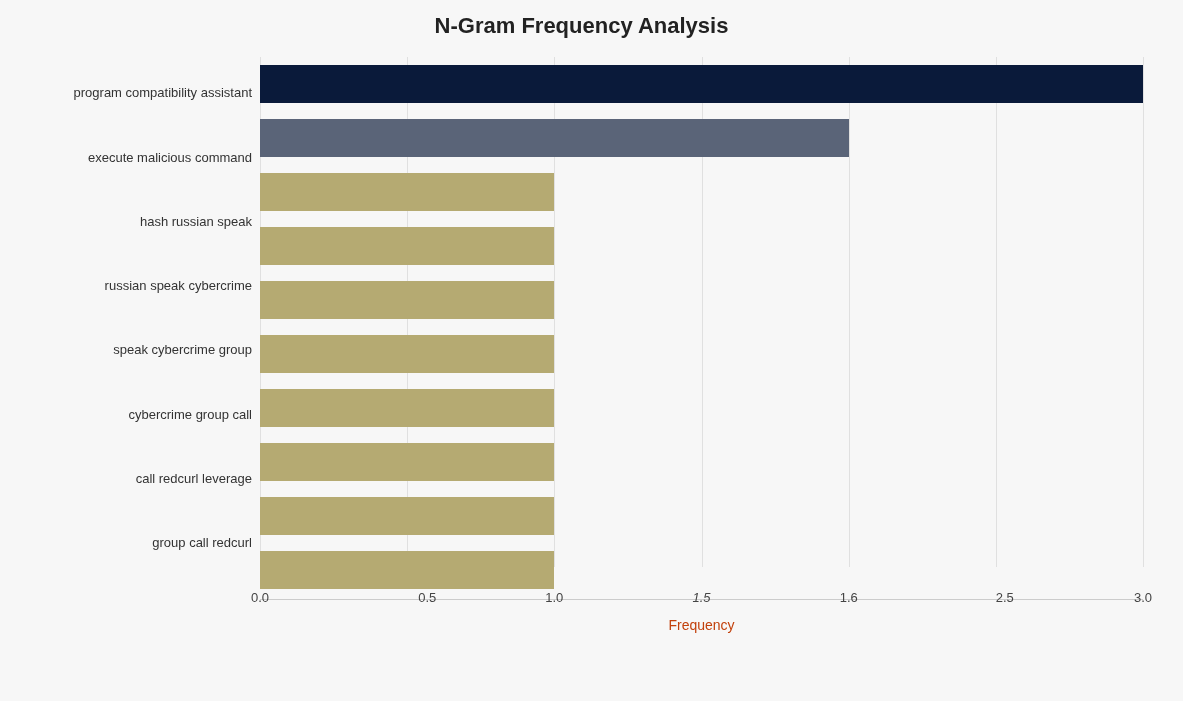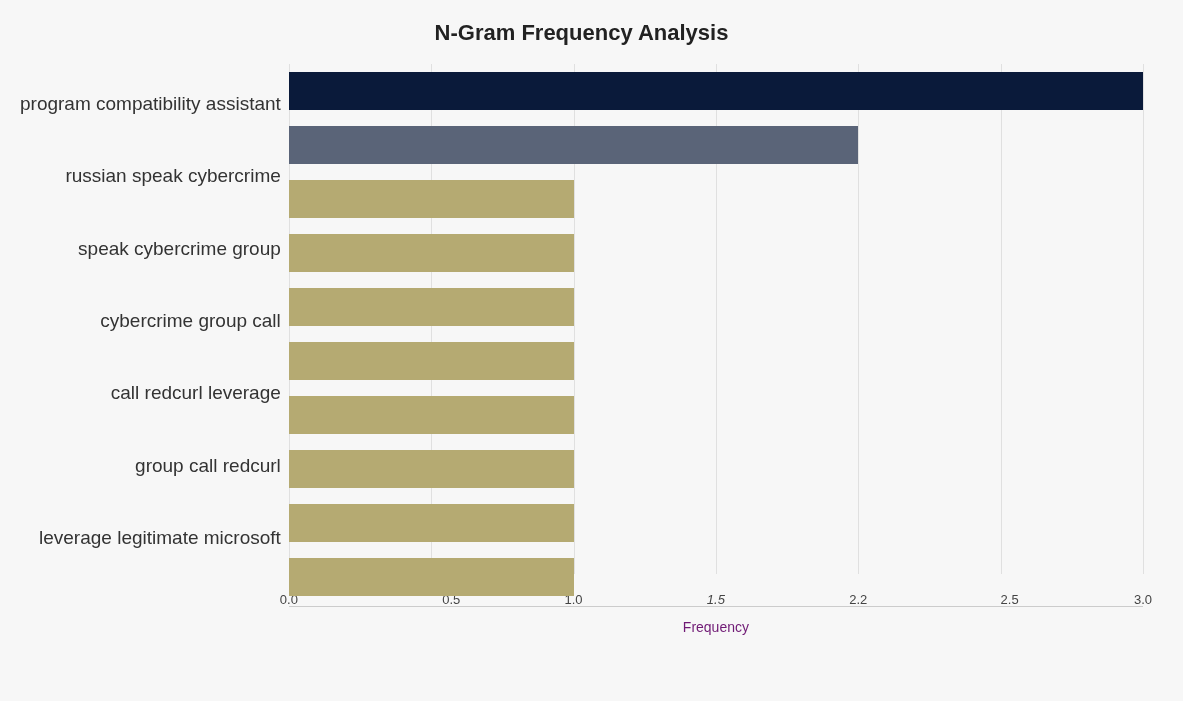--- a/index.html
+++ b/index.html
@@ -10,21 +10,21 @@
       height: 701px;
       display: flex;
       align-items: center;
       justify-content: center;
     }
     .chart-container {
       background: #f7f7f7;
       width: 1183px;
       height: 701px;
       position: relative;
-      padding: 20px 40px 80px 20px;
+      padding: 13px 40px 80px 20px;
     }
     .chart-title {
       text-align: center;
       font-size: 22px;
       font-weight: bold;
       color: #222;
       margin-bottom: 18px;
     }
     .chart-area {
       display: flex;
@@ -36,21 +36,21 @@
       display: flex;
       flex-direction: column;
       justify-content: space-around;
       align-items: flex-end;
       min-width: 240px;
       padding-right: 8px;
       padding-top: 4px;
       padding-bottom: 30px;
     }
     .y-label {
-      font-size: 19px;
+      font-size: 13px;
       color: #333;
       text-align: right;
       line-height: 1.2;
       height: 54px;
       display: flex;
       align-items: center;
       justify-content: flex-end;
     }
     .plot-area {
       flex: 1;
@@ -109,38 +109,39 @@
       color: #444;
       transform: translateX(-50%);
       bottom: 0;
     }
     .x-axis-label {
       position: absolute;
       bottom: -28px;
       left: 50%;
       transform: translateX(-50%);
       font-size: 14px;
-      color: #701a75;
+      color: #c2410c;
       text-align: right;
     }
   </style>
 </head>
 <body>
 
 <div class="chart-container">
   <div class="chart-title">N-Gram Frequency Analysis</div>
   <div class="chart-area">
     <div class="y-labels" id="y-labels">
         <div class="y-label">program compatibility assistant</div>
+        <div class="y-label">execute malicious command</div>
+        <div class="y-label">hash russian speak</div>
         <div class="y-label">russian speak cybercrime</div>
         <div class="y-label">speak cybercrime group</div>
         <div class="y-label">cybercrime group call</div>
         <div class="y-label">call redcurl leverage</div>
         <div class="y-label">group call redcurl</div>
-        <div class="y-label">leverage legitimate microsoft</div>
       </div>
     <div class="plot-area">
       <div class="bars-wrapper" id="bars-wrapper">
         <div class="grid-lines" id="grid-lines">
             <div class="grid-line" style="left: 0%;"></div>
             <div class="grid-line" style="left: 16.67%;"></div>
             <div class="grid-line" style="left: 33.33%;"></div>
             <div class="grid-line" style="left: 50%;"></div>
             <div class="grid-line" style="left: 66.67%;"></div>
             <div class="grid-line" style="left: 83.33%;"></div>
@@ -176,19 +177,19 @@
           <div class="bar-row">
             <div class="bar" style="width: 33.3333%; background-color: rgb(181, 170, 114);"></div>
           </div>
         </div>
       <div class="x-axis" id="x-axis">
         <span class="x-axis-label">Frequency</span>
       <span class="x-tick" style="left: 0%; text-align: center;">0.0</span>
           <span class="x-tick" style="left: 16.67%; margin-left: 20px;">0.5</span>
           <span class="x-tick" style="left: 33.33%;">1.0</span>
           <span class="x-tick" style="left: 50%; font-style: italic;">1.5</span>
-          <span class="x-tick" style="left: 66.67%;">2.2</span>
+          <span class="x-tick" style="left: 66.67%;">1.6</span>
           <span class="x-tick" style="left: 83.33%; margin-left: 9px;">2.5</span>
           <span class="x-tick" style="left: 100%;">3.0</span>
         </div>
     </div>
   </div>
 </div>
 
 </body></html>

